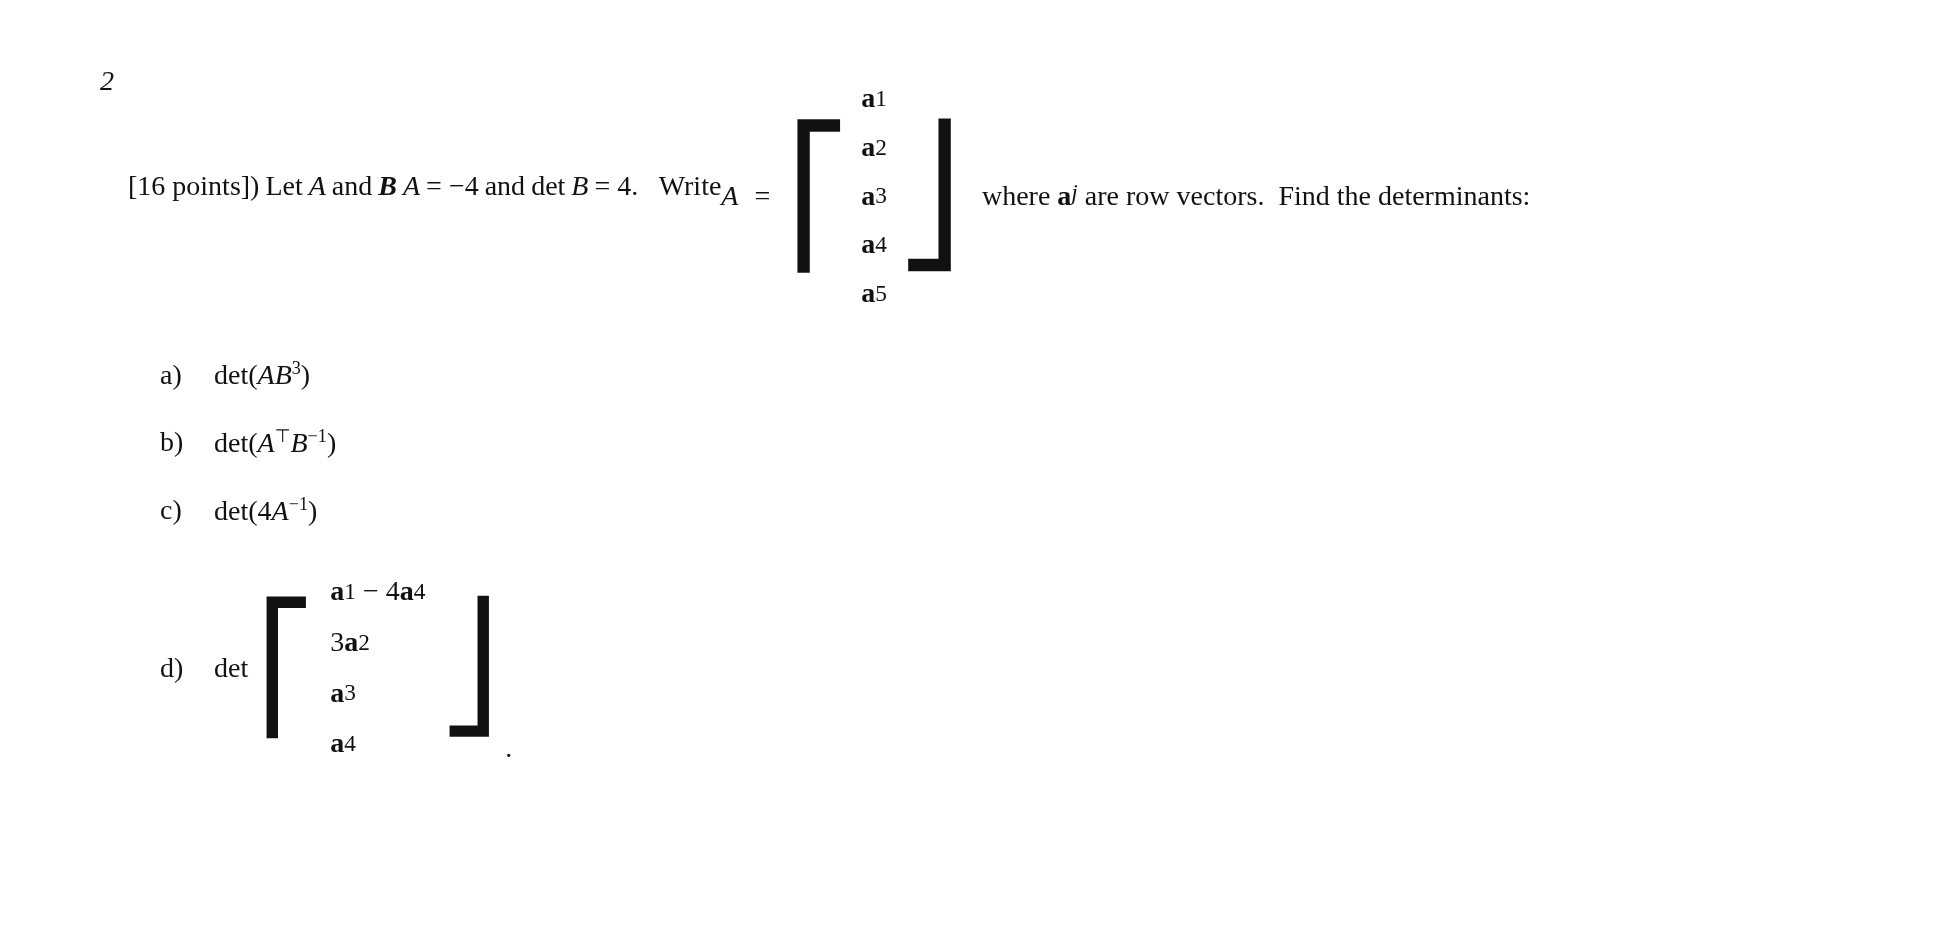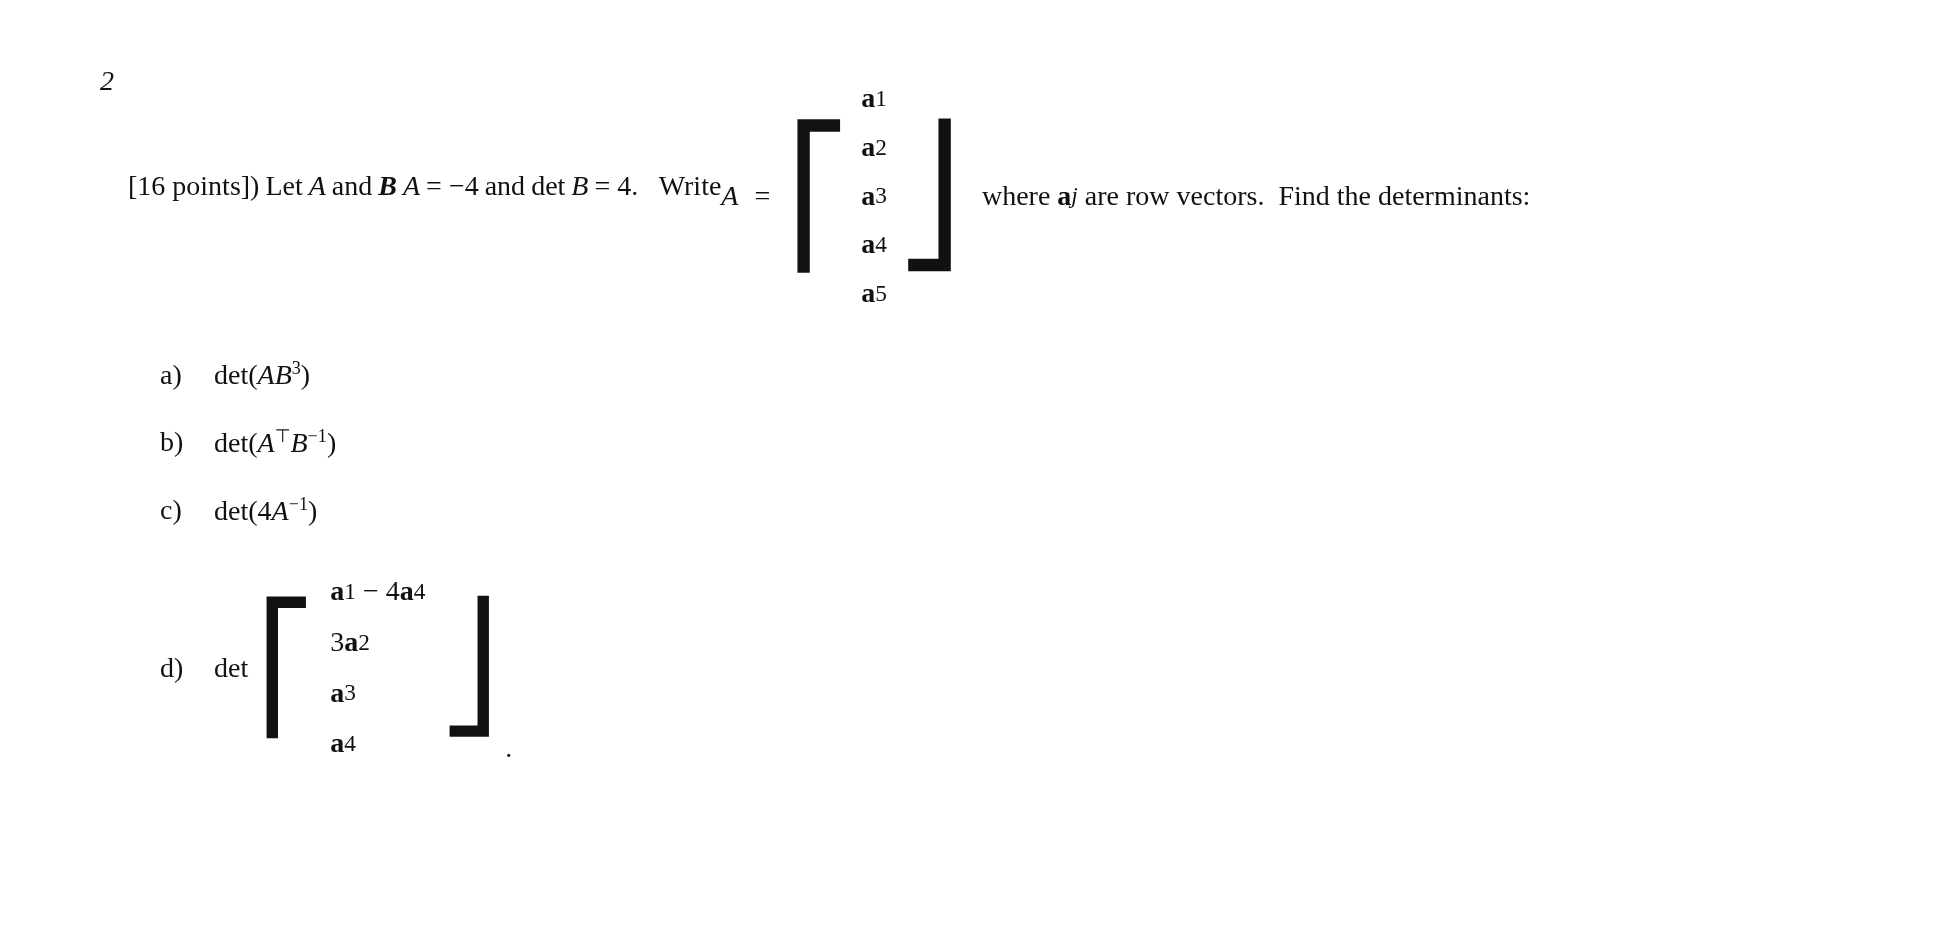--- a/index.html
+++ b/index.html
@@ -84,21 +84,20 @@
 
     .matrix-row {
       display: flex;
       align-items: center;
       line-height: 1.6;
     }
 
     .where-text {
       margin-left: 20px;
       display: flex;
-      align-items: center;
     }
 
     .parts-section {
       margin-top: 36px;
       margin-left: 60px;
     }
 
     .part-item {
       margin-bottom: 34px;
       display: flex;

